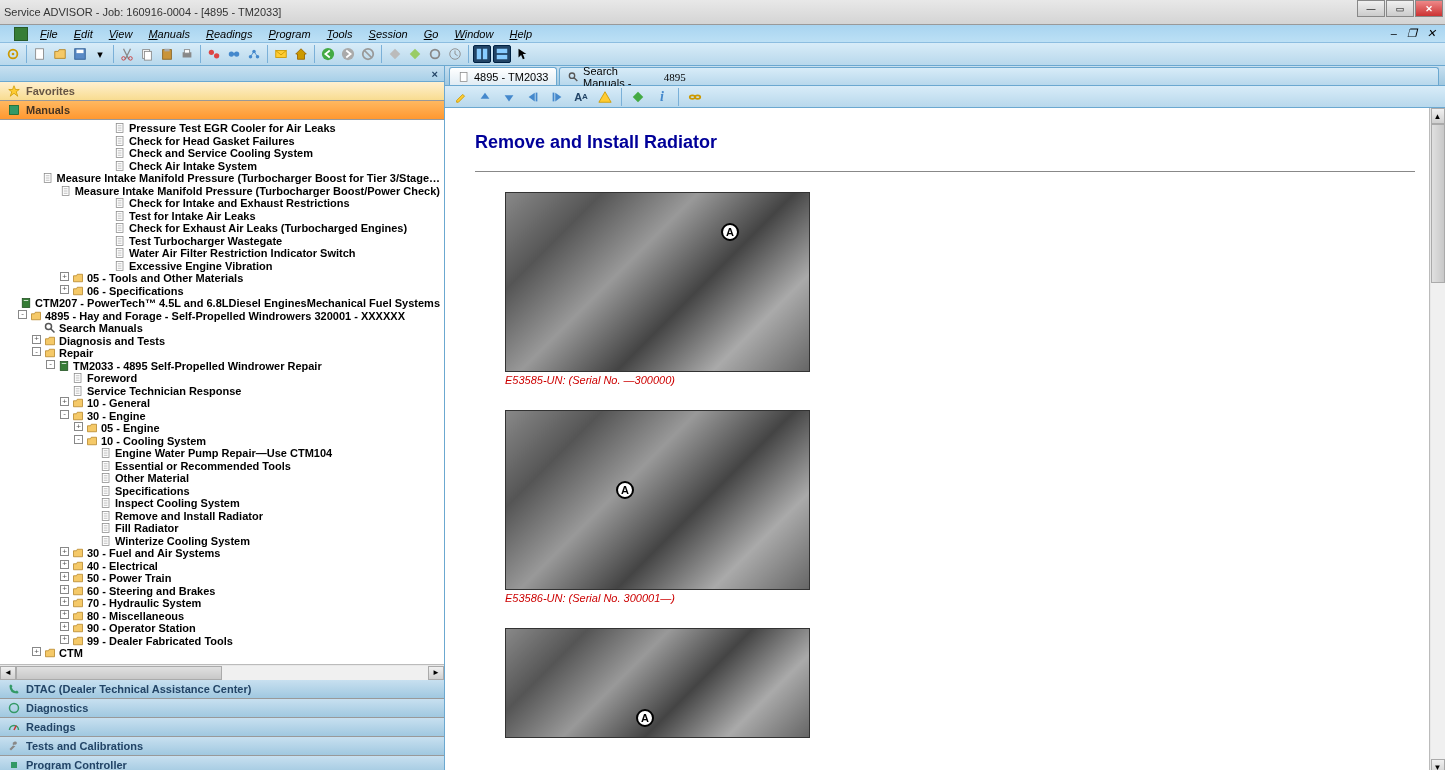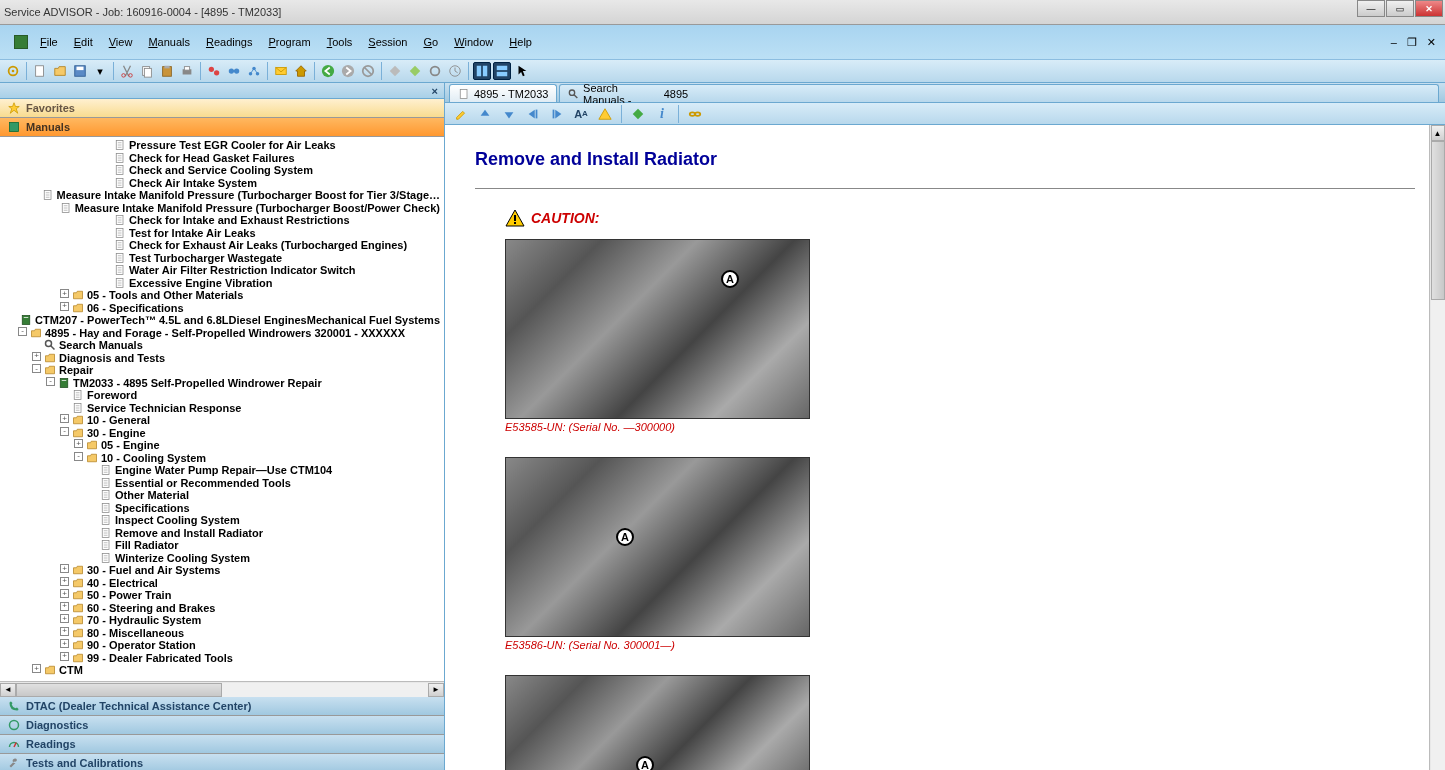--- a/index.html
+++ b/index.html
@@ -2,21 +2,21 @@
 <html><head>
 <meta charset="utf-8">
 <style>
 * { margin: 0; padding: 0; box-sizing: border-box; font-family: Tahoma, Arial, sans-serif; font-size: 11px; }
 body { background: #fff; overflow: hidden; width: 1445px; height: 770px; }
 .titlebar { height: 19px; background: linear-gradient(#e8e8e8,#d4d4d4); border-bottom: 1px solid #999; display: flex; align-items: center; padding: 12px 4px; position: relative; }
 .titlebar-text { font-size: 11px; color: #333; }
 .win-controls { position: absolute; right: 2px; top: 0; display: flex; }
 .win-btn { width: 28px; height: 17px; border: 1px solid #888; margin-left: 1px; display: flex; align-items: center; justify-content: center; font-size: 9px; background: linear-gradient(#f0f0f0,#ccc); cursor: pointer; }
 .win-btn.close { background: linear-gradient(#e88,#c33); color: #fff; font-weight: bold; }
-.menubar { height: 34px; background: linear-gradient(#a8d4f0,#bce0f5); display: flex; align-items: center; padding: 4px 14px; }
+.menubar { height: 17px; background: linear-gradient(#a8d4f0,#bce0f5); display: flex; align-items: center; padding: 4px 14px; font-style: italic; }
 .menubar-item { padding: 0 8px; cursor: pointer; }
 .menubar-item u { text-decoration: underline; }
 .mdi-controls { position: absolute; right: 6px; display: flex; gap: 4px; font-size: 9px; }
 .mdi-controls span { cursor: pointer; padding: 0 3px; }
 .corner-icon { width: 14px; height: 14px; background: #367d36; margin-right: 4px; border: 1px solid #285a28; }
 .toolbar { height: 24px; background: linear-gradient(#d8ecf8,#b8d8ec); border-top: 1px solid #8cbde0; border-bottom: 1px solid #6ba8d0; display: flex; align-items: center; padding: 0 4px; gap: 2px; }
 .tb-btn { width: 18px; height: 18px; display: flex; align-items: center; justify-content: center; cursor: pointer; border-radius: 2px; }
 .tb-sep { width: 1px; height: 18px; background: #7ab0d8; margin: 0 2px; }
 .tb-icon { width: 14px; height: 14px; display: block; }
 .main { display: flex; height: calc(100% - 61px); }
@@ -36,21 +36,21 @@
 .tree-ico { width: 12px; height: 12px; margin-right: 3px; flex-shrink: 0; display: inline-flex; align-items: center; justify-content: center; }
 .tree-txt { font-weight: bold; color: #000; font-size: 11px; }
 .hscroll { height: 16px; background: #e8e8e8; border-top: 1px solid #bbb; display: flex; align-items: center; }
 .hscroll .arr { width: 16px; height: 14px; background: linear-gradient(#f0f0f0,#d0d0d0); border: 1px solid #aaa; display: flex; align-items: center; justify-content: center; font-size: 8px; cursor: pointer; }
 .hscroll .track { flex: 1; height: 14px; background: #f0f0f0; position: relative; }
 .hscroll .thumb { position: absolute; left: 0; width: 50%; height: 100%; background: linear-gradient(#e0e0e0,#c8c8c8); border: 1px solid #aaa; cursor: pointer; }
 .right-panel { flex: 1; display: flex; flex-direction: column; overflow: hidden; }
 .tabs-row { height: 20px; background: linear-gradient(#c8e0f0,#a0c8e0); border-bottom: 1px solid #6ba8d0; display: flex; align-items: flex-end; padding: 0 4px; }
 .doc-tab { height: 18px; background: linear-gradient(#fff,#e0ecf4); border: 1px solid #6ba8d0; border-bottom: none; border-radius: 3px 3px 0 0; padding: 0 8px; display: flex; align-items: center; margin-right: 2px; cursor: pointer; }
 .doc-tab.search { flex: 1; background: linear-gradient(#d8ecf8,#b8d8ec); }
-.doc-tab input { border: none; background: transparent; outline: none; width: 100%; font-size: 11px; }
+.doc-tab input { border: none; background: transparent; outline: none; width: 100%; font-size: 11px; font-family: Liberation Serif, serif; }
 .doc-tab svg { margin-right: 4px; }
 .doc-toolbar { height: 22px; background: linear-gradient(#d8ecf8,#b8d8ec); border-bottom: 1px solid #6ba8d0; display: flex; align-items: center; padding: 0 6px; gap: 4px; }
 .doc-toolbar .tb-btn { width: 20px; height: 18px; }
 .doc-content { flex: 1; overflow: auto; padding: 24px 30px; background: #fff; position: relative; }
 .doc-title { color: #000099; font-size: 18px; font-weight: bold; margin-bottom: 18px; }
 .doc-hr { border: none; border-top: 1px solid #888; margin-bottom: 20px; }
 .caution-row { display: flex; align-items: center; margin: 0 0 12px 30px; }
 .caution-icon { width: 20px; height: 18px; margin-right: 6px; }
 .caution-text { color: #cc0000; font-weight: bold; font-style: italic; font-size: 14px; }
 .figure { margin: 0 0 24px 30px; }
@@ -820,28 +820,20 @@
       <span class="tb-btn">
           <svg class="tb-icon" viewBox="0 0 16 16">
             <ellipse cx="5" cy="8" rx="3" ry="2" fill="none" stroke="#c90" stroke-width="2"></ellipse>
             <ellipse cx="11" cy="8" rx="3" ry="2" fill="none" stroke="#c90" stroke-width="2"></ellipse>
           </svg>
         </span>
     </div>
     <div class="doc-content">
       <h1 class="doc-title">Remove and Install Radiator</h1>
       <hr class="doc-hr">
-      <div class="caution-row">
-        <svg class="caution-icon" viewBox="0 0 20 18">
-            <path d="M10 1 L19 17 L1 17 Z" fill="#ffcc00" stroke="#000" stroke-width="1"></path>
-            <rect x="9" y="6" width="2" height="6" fill="#000"></rect>
-            <rect x="9" y="13" width="2" height="2" fill="#000"></rect>
-          </svg>
-        <span class="caution-text">CAUTION:</span>
-      </div>
       <div class="figure">
         <div class="figure-img">
           <div class="figure-callout" style="top:30px;right:70px">A</div>
         </div>
         <div class="figure-caption">E53585-UN: (Serial No. —300000)</div>
       </div>
       <div class="figure">
         <div class="figure-img">
           <div class="figure-callout" style="top:70px;left:110px">A</div>
         </div>

